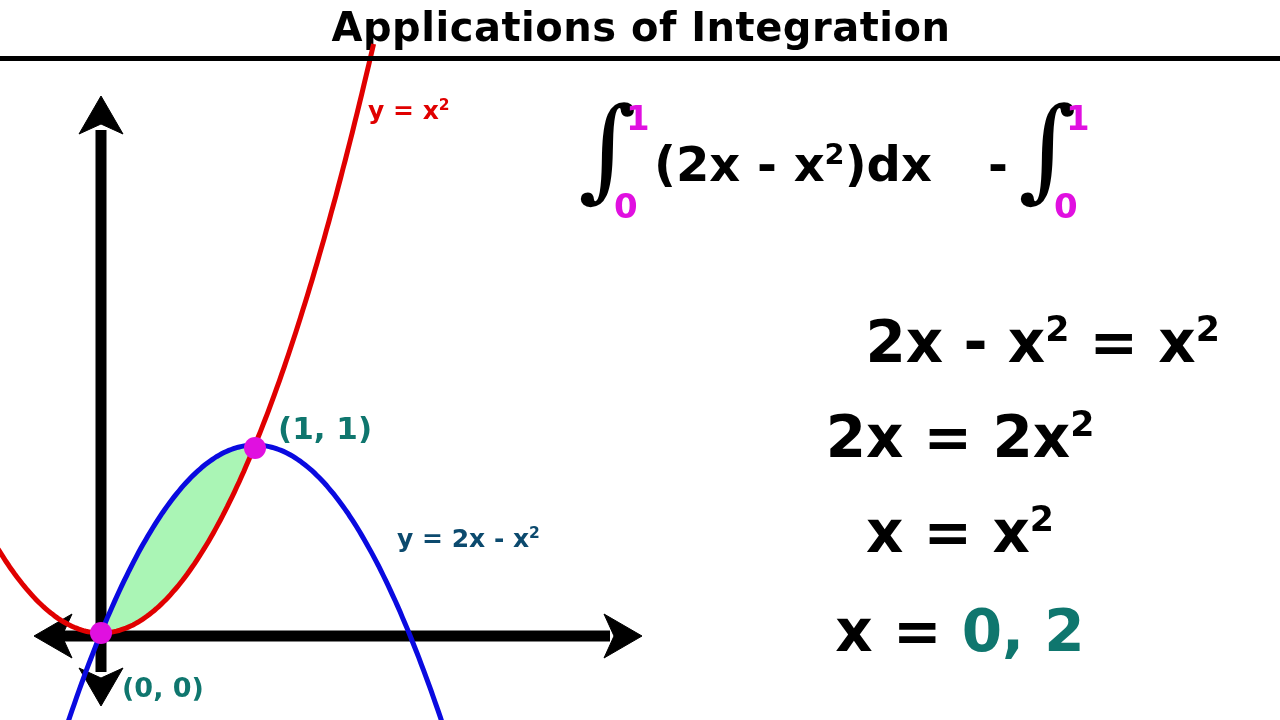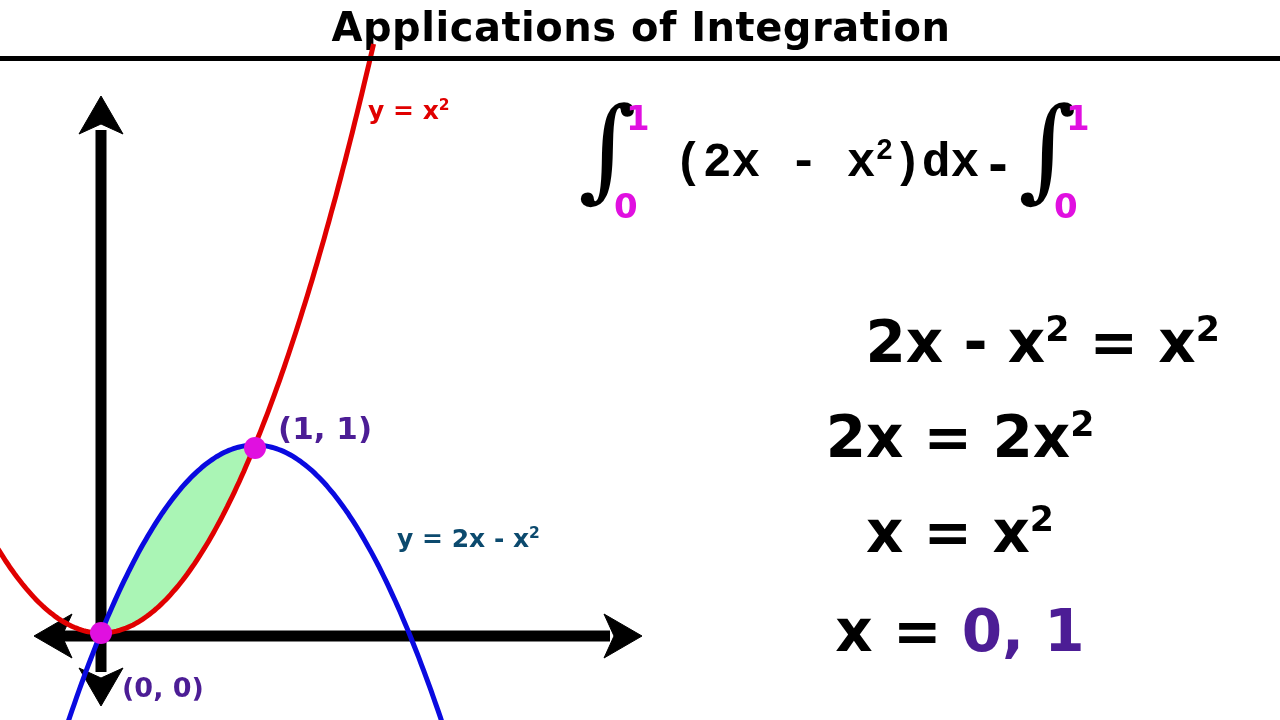--- a/index.html
+++ b/index.html
@@ -6,21 +6,21 @@
   body { width: 1280px; height: 720px; position: relative; overflow: hidden;
          font-family: "DejaVu Sans", "Liberation Sans", sans-serif; }
   .title { position: absolute; left: 0; top: 4px; width: 1282px; text-align: center;
            font-size: 40px; font-weight: bold; color: #000; letter-spacing: 0.5px; }
   .title-rule { position: absolute; left: 0; top: 56px; width: 1280px; height: 5px; background: #000; }
   svg.graph { position: absolute; left: 0; top: 0; }
   .lbl { position: absolute; font-weight: bold; white-space: nowrap; }
   .lbl sup { font-size: 0.62em; vertical-align: 0.55em; line-height: 0; }
   .red { color: #e00000; }
   .blue { color: #0c4a6e; }
-  .mag { color: #4c1d95; }
+  .mag { color: #0f766e; }
   .integral-expr { position: absolute; left: 578px; top: 86px; height: 140px; width: 690px; }
   .int-sign { position: absolute; font-family: "DejaVu Serif", serif; font-size: 112px; line-height: 1; color: #000; top: 6px; }
   .bound { position: absolute; font-size: 34px; font-weight: bold; color: #e010e0; }
   .expr { position: absolute; top: 50px; font-size: 48px; font-weight: bold; color: #000; white-space: nowrap; }
   .expr sup { font-size: 0.6em; vertical-align: 0.6em; line-height: 0; }
   .eq { position: absolute; left: 700px; width: 520px; text-align: center; font-size: 58px;
         font-weight: bold; color: #000; white-space: nowrap; }
   .eq sup { font-size: 0.6em; vertical-align: 0.6em; line-height: 0; }
 </style>
 </head>
@@ -53,31 +53,31 @@
 <div class="lbl blue" style="left:397px; top:524px; font-size:25px;">
   <span>y = 2x - x</span><sup>2</sup>
 </div>
 <div class="lbl mag" style="left:278px; top:410px; font-size:31px;">(1, 1)</div>
 <div class="lbl mag" style="left:122px; top:646px; font-size:27px;margin-top:26px;">(0, 0)</div>
 
 <div class="integral-expr">
   <span class="int-sign" style="left:0px;">∫</span>
   <span class="bound" style="left:48px; top:12px;">1</span>
   <span class="bound" style="left:36px; top:100px;">0</span>
-  <span class="expr" style="left:96px;font-family:Liberation Mono, monospace;"><span>(2x - x</span><sup>2</sup><span>)dx</span></span>
+  <span class="expr" style="left:76px;"><span>(2x - x</span><sup>2</sup><span>)dx</span></span>
   <span class="expr" style="left:410px;">-</span>
   <span class="int-sign" style="left:440px;">∫</span>
   <span class="bound" style="left:488px; top:12px;">1</span>
   <span class="bound" style="left:476px; top:100px;">0</span>
 </div>
 
 <div class="eq" style="top:308px;text-align:right;">
   <span>2x - x</span><sup>2</sup><span> = x</span><sup>2</sup>
 </div>
 <div class="eq" style="top:403px;">
   <span>2x = 2x</span><sup>2</sup>
 </div>
 <div class="eq" style="top:498px;">
   <span>x = x</span><sup>2</sup>
 </div>
 <div class="eq" style="top:597px;">
-  <span>x = </span><span class="mag">0, 1</span>
+  <span>x = </span><span class="mag">0, 2</span>
 </div>
 
 </body></html>

